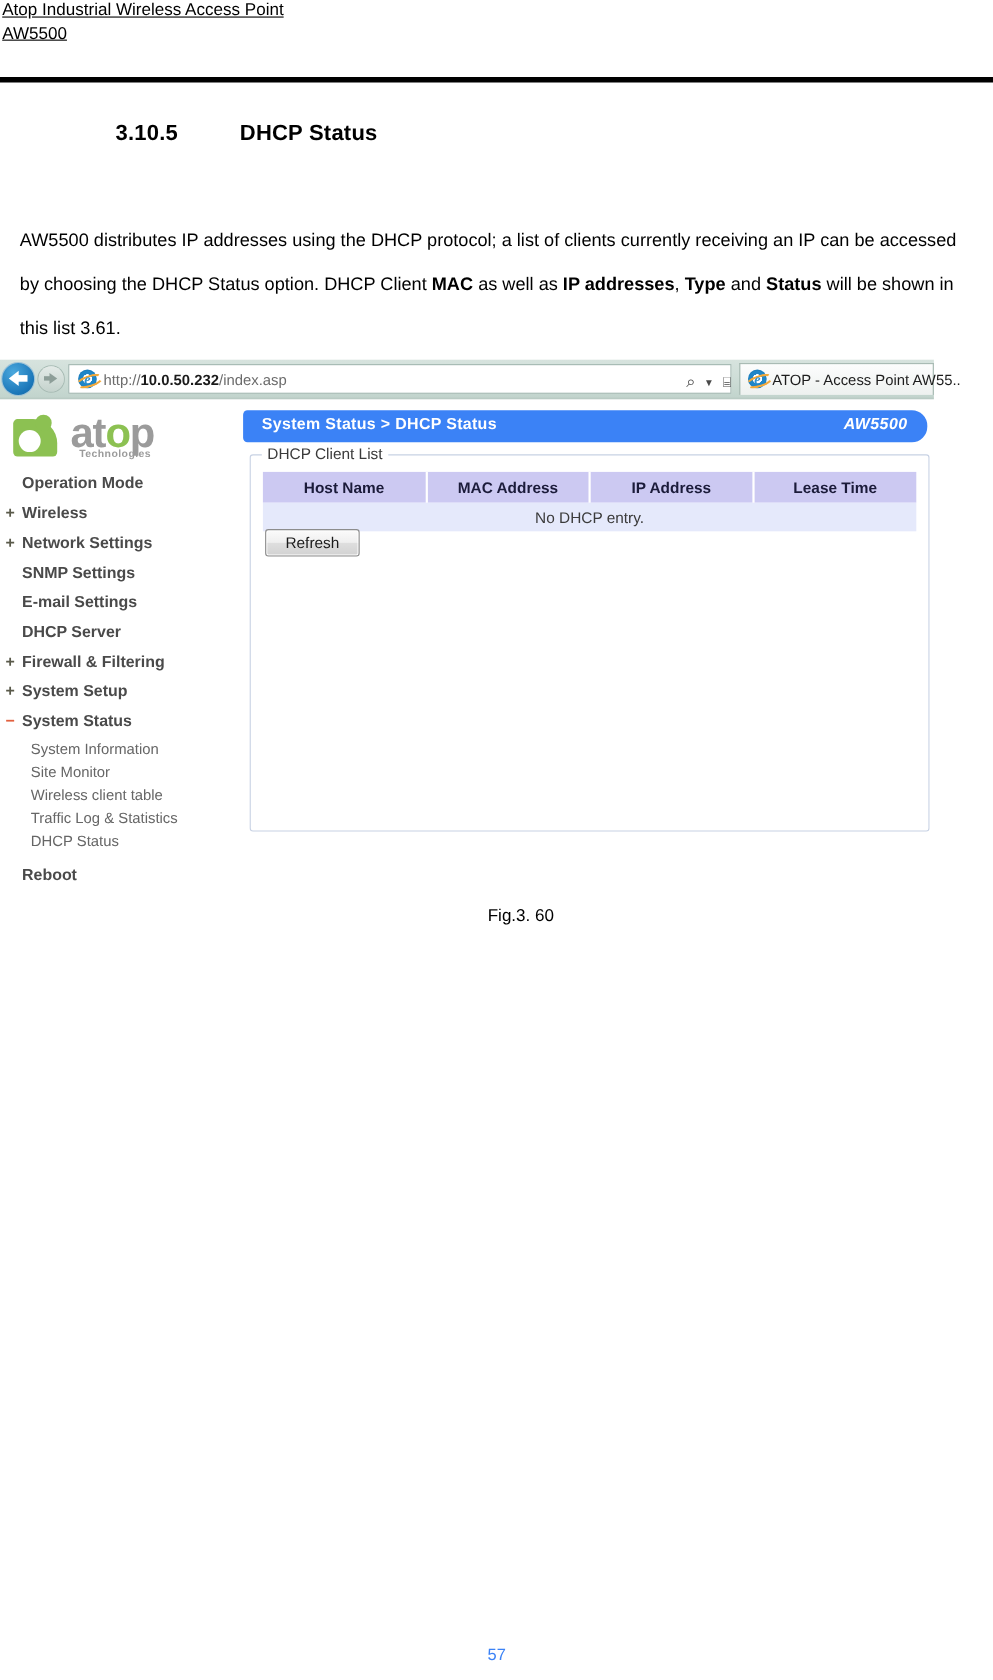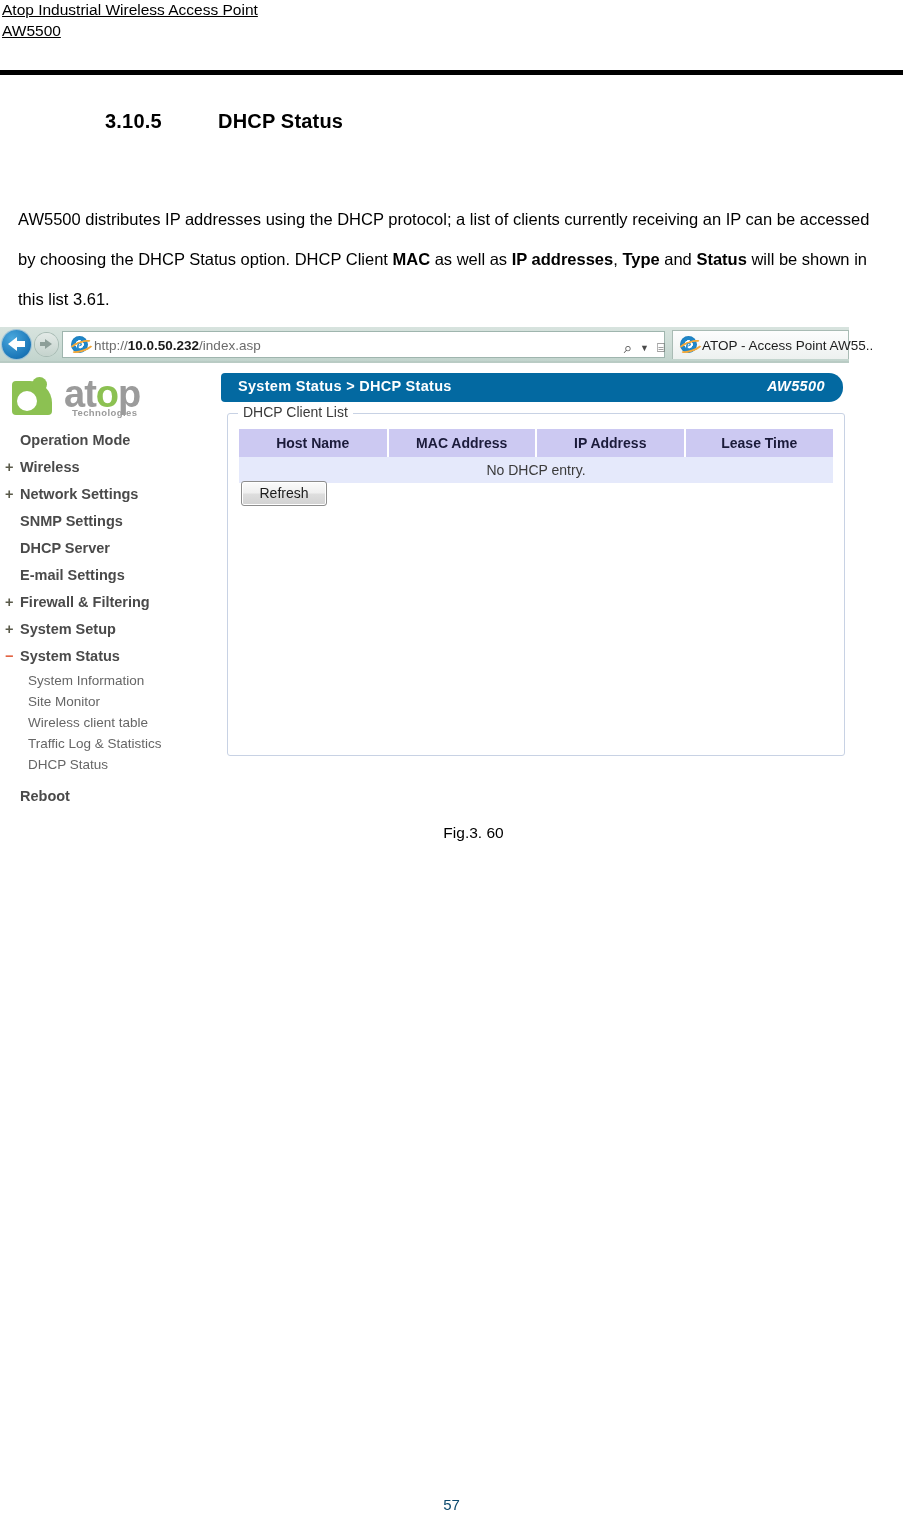--- a/index.html
+++ b/index.html
@@ -266,21 +266,21 @@
     line-height: 21px;
     padding-left: 28px;
     white-space: pre;
   }
   #nav-reboot { margin-top: 8px; }
 
   
   #green-bar {
     position: absolute; left: 221px; top: 8px;
     width: 622px; height: 29px;
-    background: #0369a1;
+    background: #3b82f6;
     border-radius: 4px 14px 14px 4px;
   }
   #green-bar-title {
     position: absolute; left: 17px; top: 5px;
     font-size: 14.5px;
     font-weight: bold;
     color: #ffffff;
     letter-spacing: 0.3px;
     white-space: pre;
   }
@@ -357,21 +357,21 @@
     padding-left: 22px;
   }
 
   
   #page-number {
     position: absolute;
     left: 0; top: 1496px;
     width: 903px;
     text-align: center;
     font-size: 15px;
-    color: #0c4a6e;
+    color: #3b82f6;
   }
 </style>
 </head>
 <body>
 
 <div id="doc-header">
   <div class="hline">Atop Industrial Wireless Access Point</div>
   <div class="hline">AW5500</div>
 </div>
 <div id="header-rule"></div>
@@ -422,22 +422,22 @@
       </div>
       <div id="logo-word"><span>at</span><span class="g">o</span><span>p</span></div>
       <div id="logo-sub">Technologies</div>
     </div>
 
     <nav id="sidebar">
       <div class="nav-item"><span class="pm"></span><span>Operation Mode</span></div>
       <div class="nav-item"><span class="pm plus">+</span><span>Wireless</span></div>
       <div class="nav-item"><span class="pm plus">+</span><span>Network Settings</span></div>
       <div class="nav-item"><span class="pm"></span><span>SNMP Settings</span></div>
+      <div class="nav-item"><span class="pm"></span><span>E-mail Settings</span></div>
       <div class="nav-item"><span class="pm"></span><span>DHCP Server</span></div>
-      <div class="nav-item"><span class="pm"></span><span>E-mail Settings</span></div>
       <div class="nav-item"><span class="pm plus">+</span><span>Firewall &amp; Filtering</span></div>
       <div class="nav-item"><span class="pm plus">+</span><span>System Setup</span></div>
       <div class="nav-item"><span class="pm minus">−</span><span>System Status</span></div>
 
       <div class="nav-sub">System Information</div>
       <div class="nav-sub">Site Monitor</div>
       <div class="nav-sub">Wireless client table</div>
       <div class="nav-sub">Traffic Log &amp; Statistics</div>
       <div class="nav-sub">DHCP Status</div>
 

